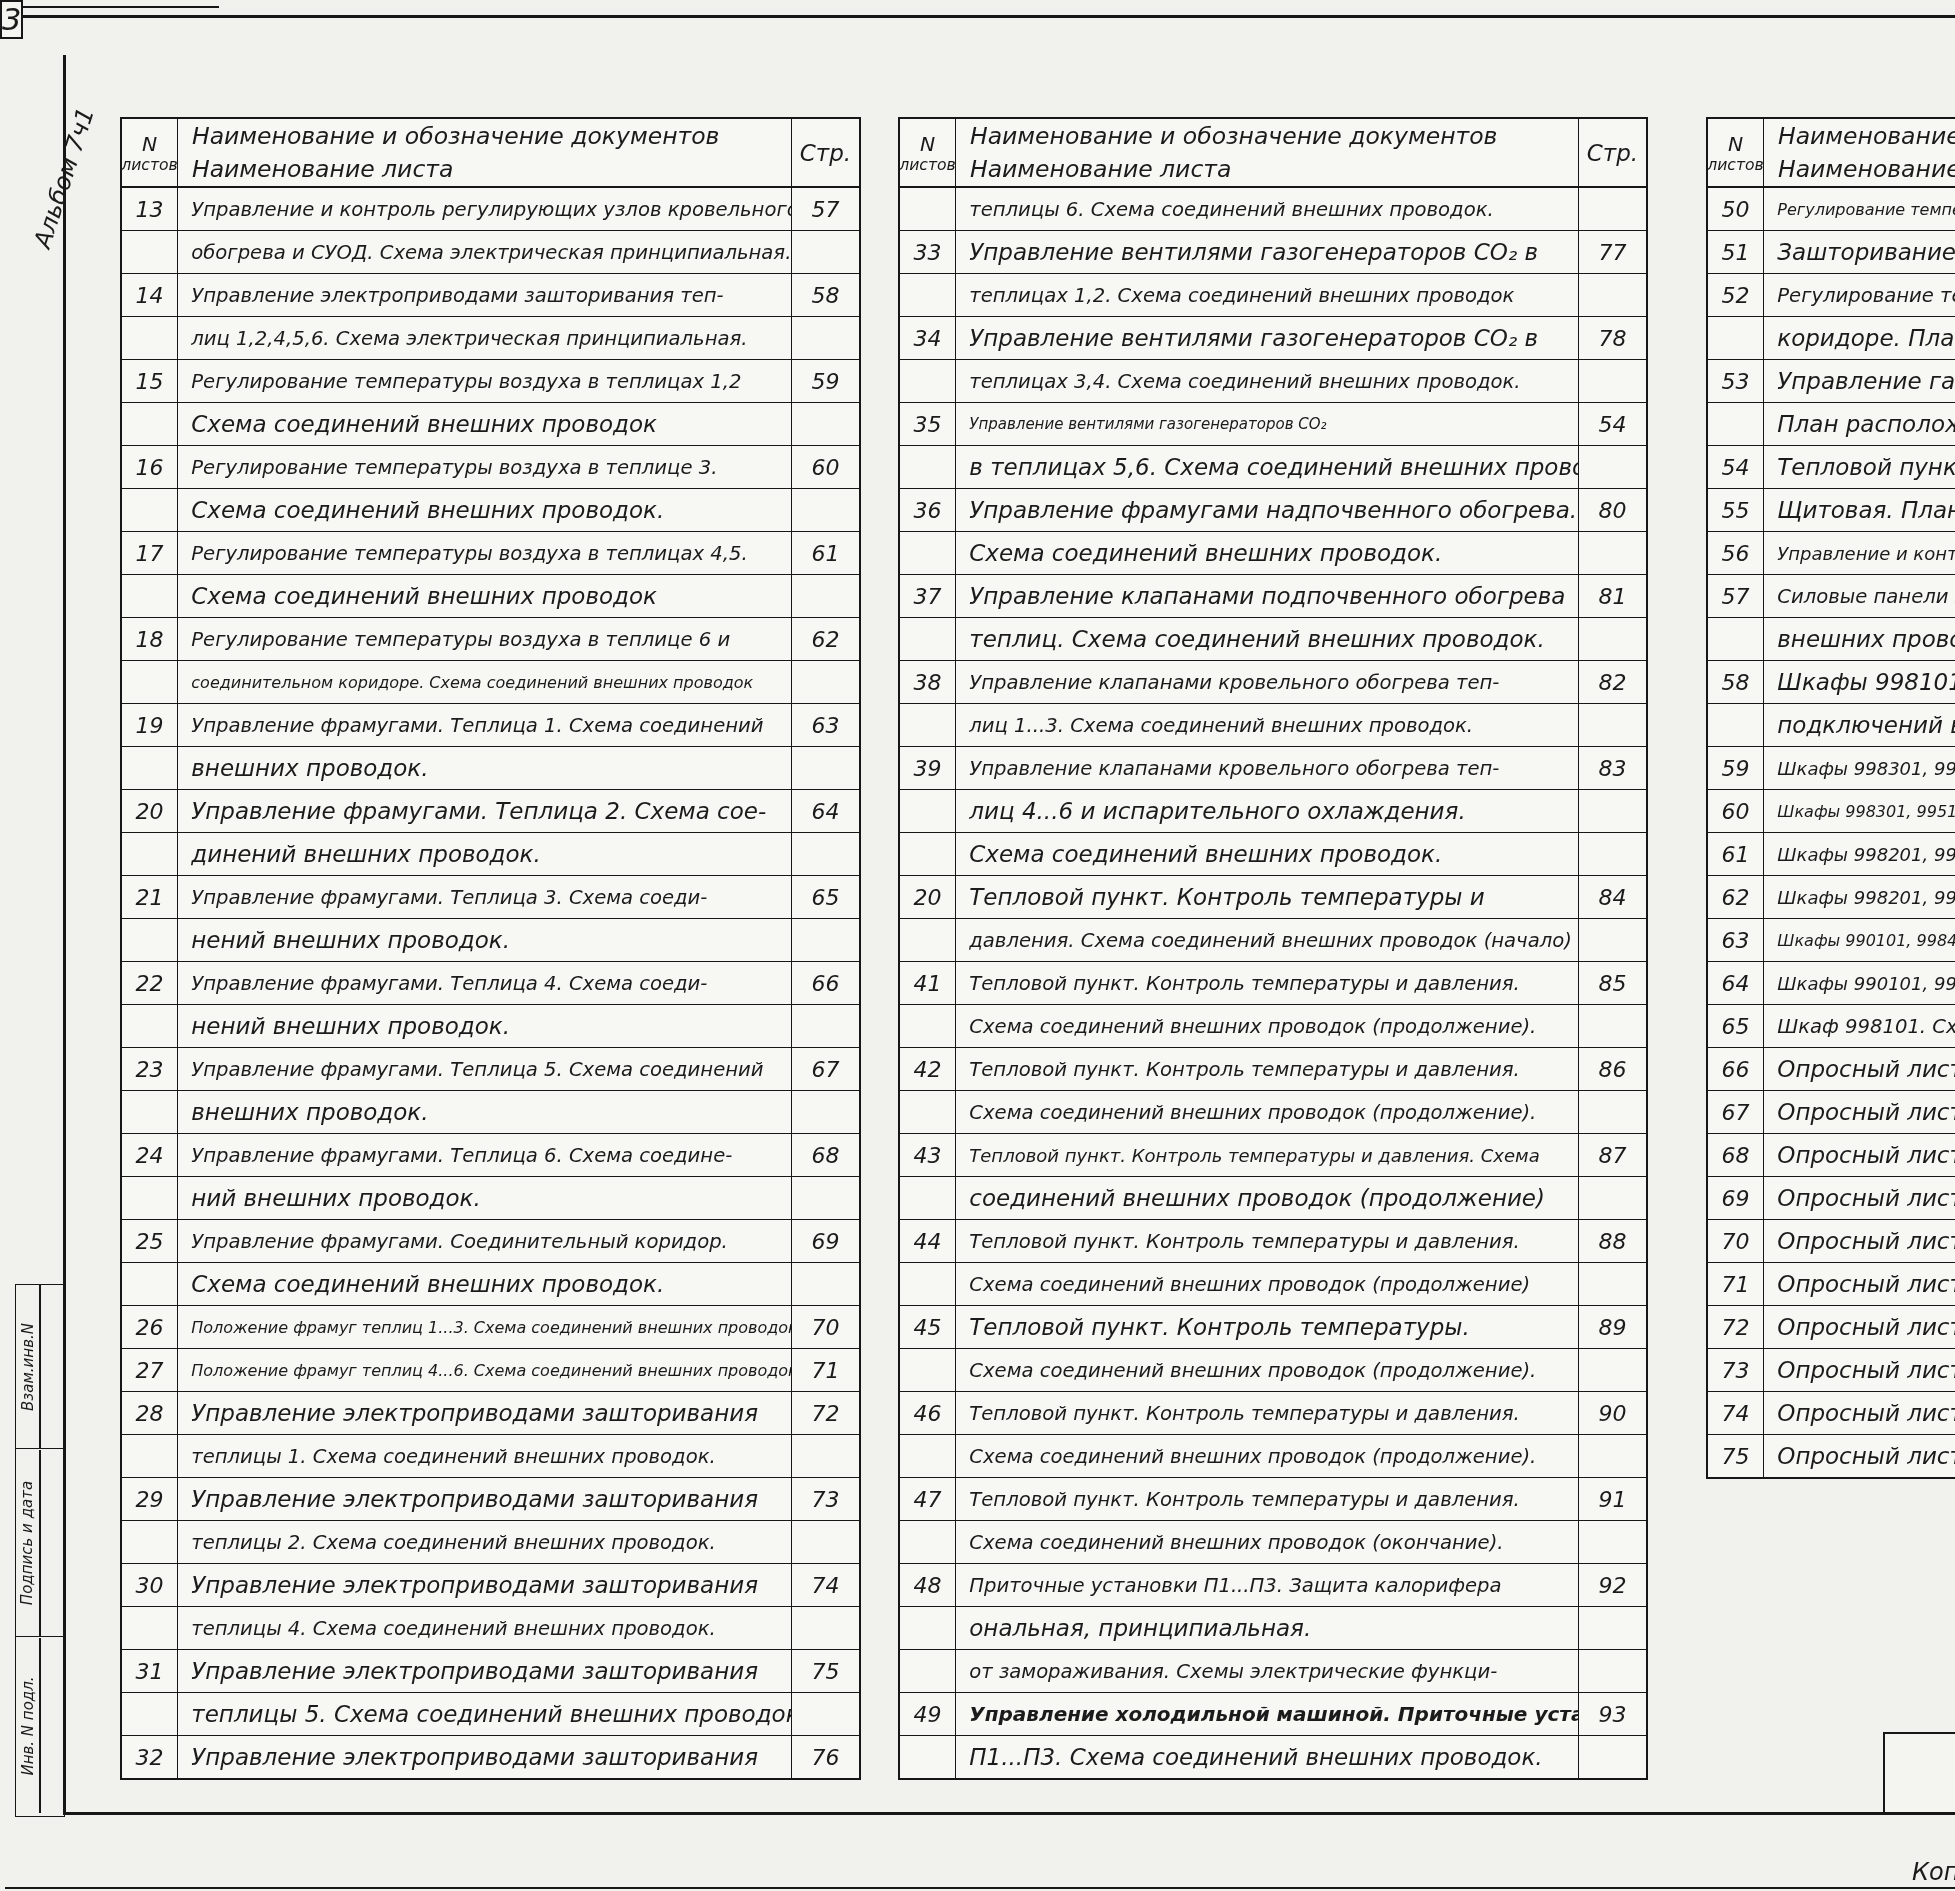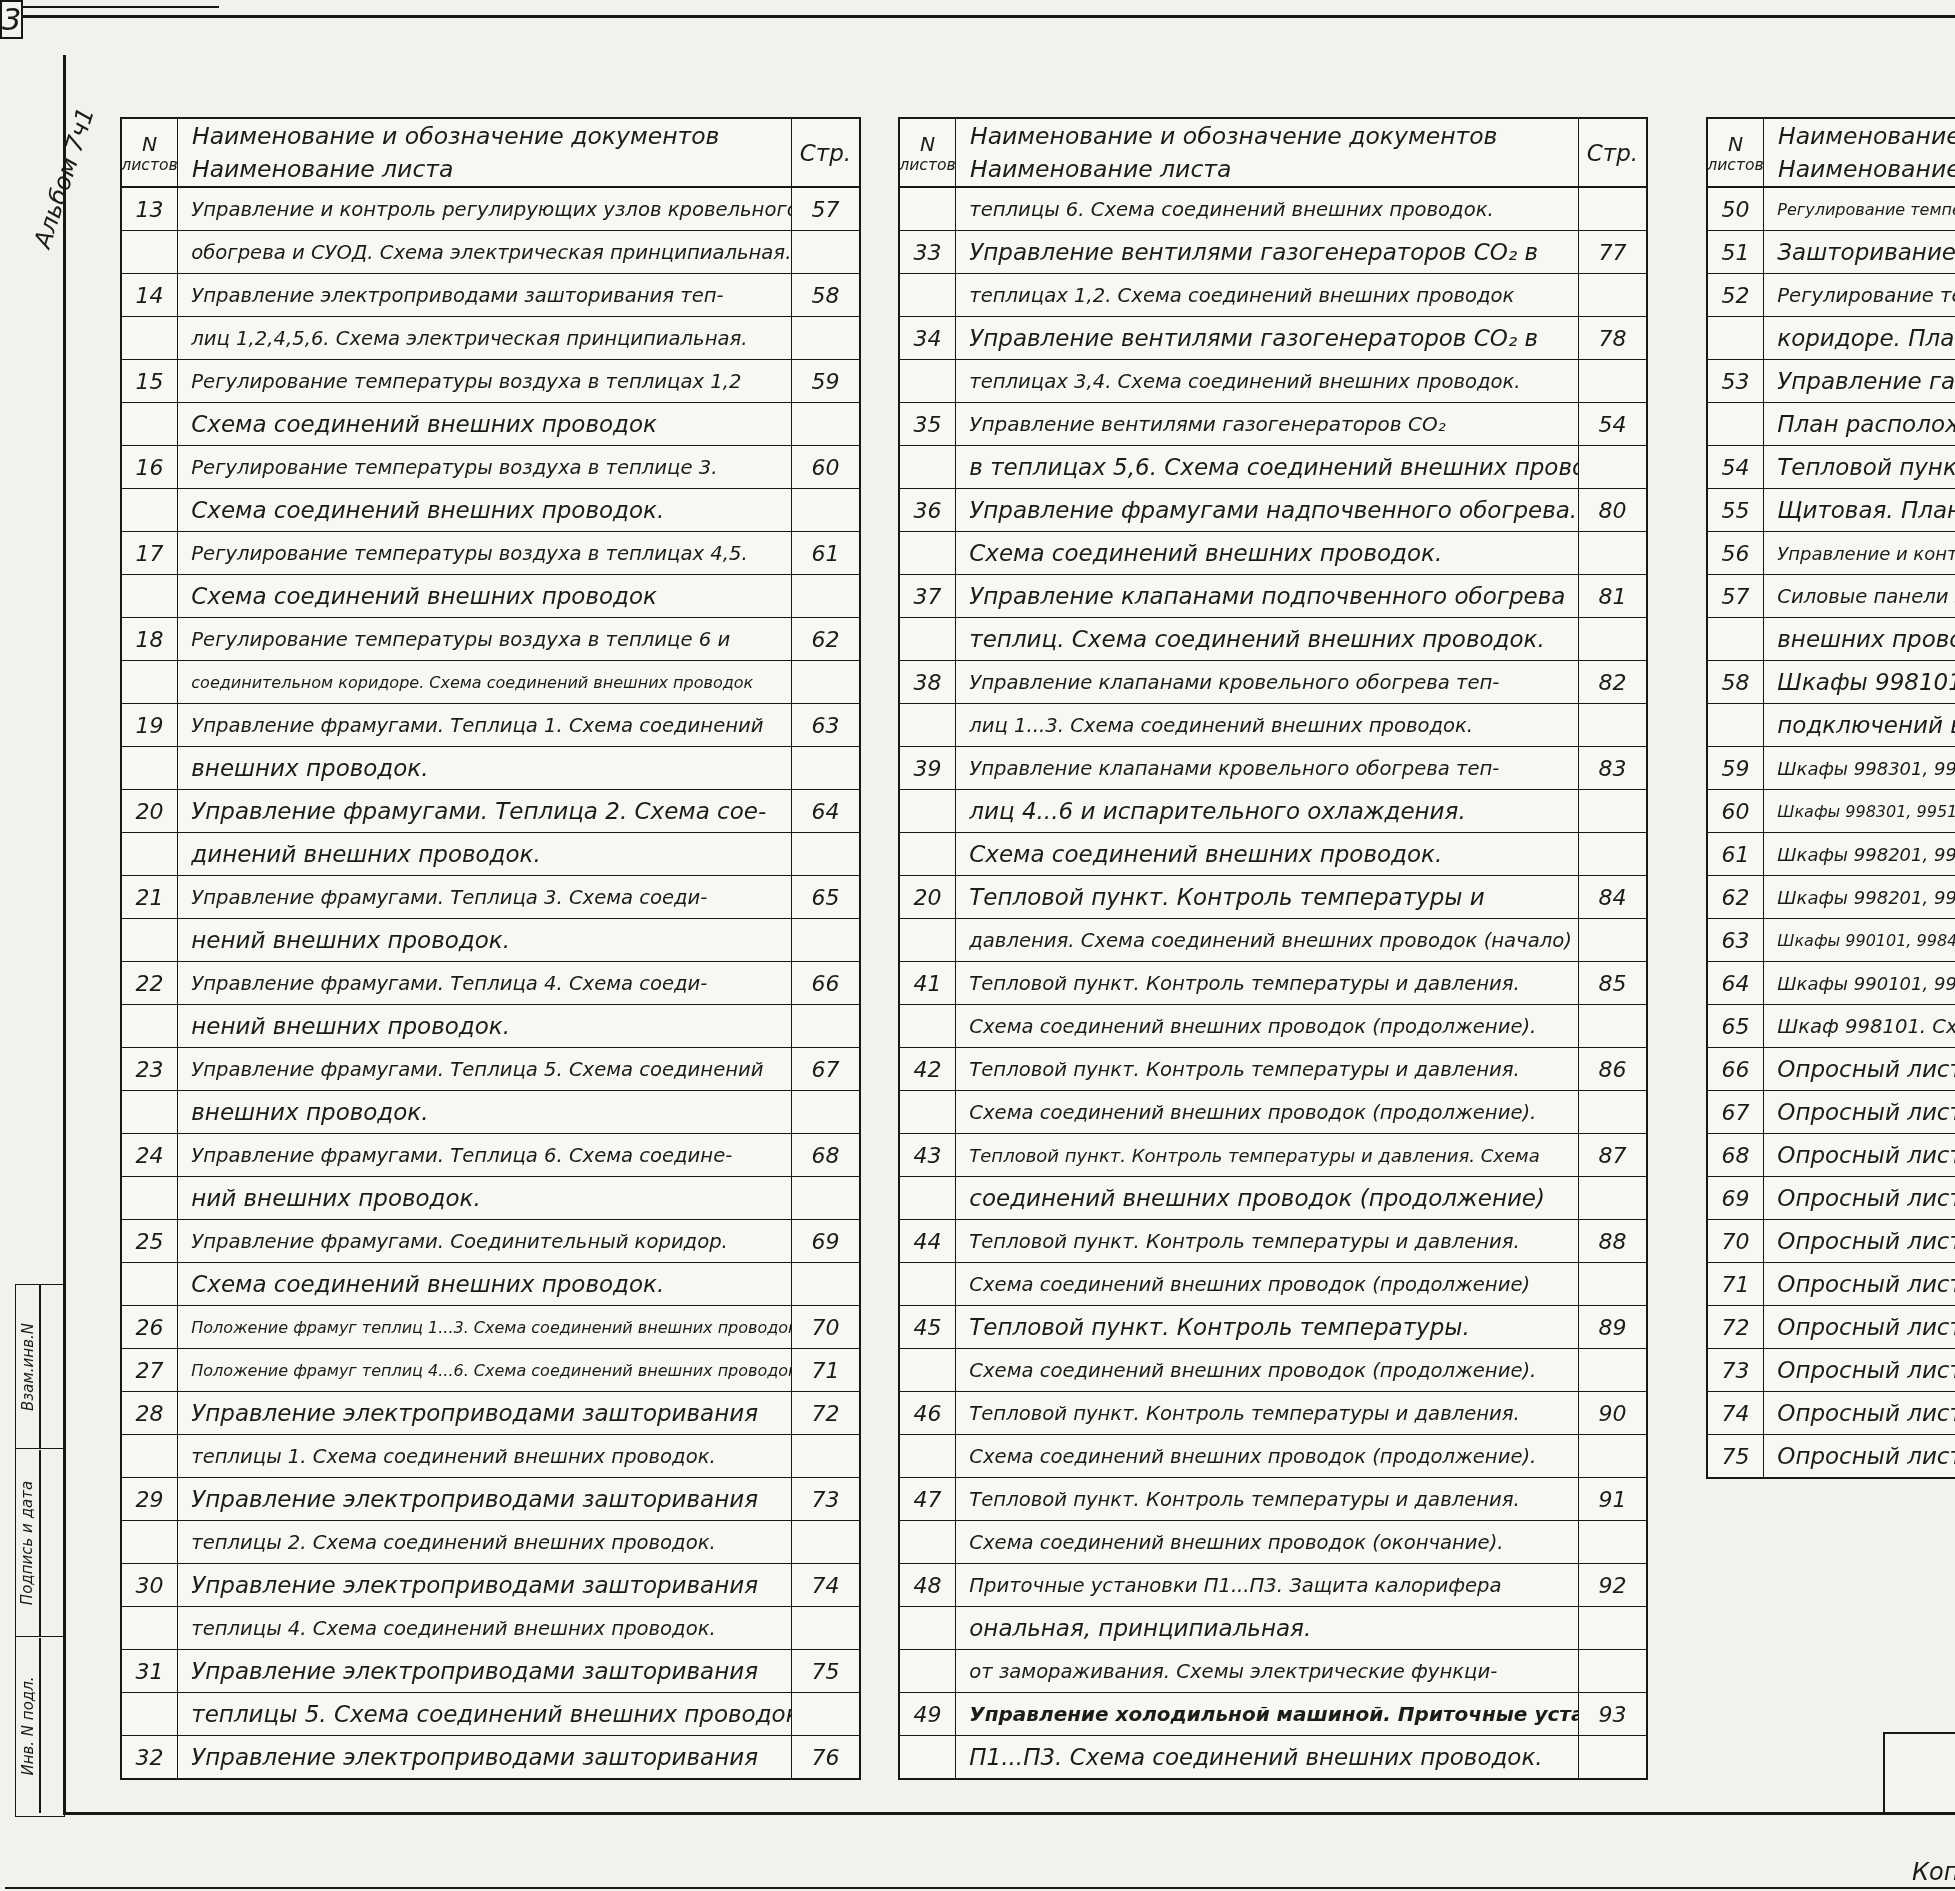--- a/index.html
+++ b/index.html
@@ -331,21 +331,21 @@
         <div class="cell c-name" style="font-size: 23px;">Управление вентилями газогенераторов CO₂ в</div>
         <div class="cell c-page">78</div>
       </div>
       <div class="trow">
         <div class="cell c-num"></div>
         <div class="cell c-name" style="font-size: 19.6px;">теплицах 3,4. Схема соединений внешних проводок.</div>
         <div class="cell c-page"></div>
       </div>
       <div class="trow">
         <div class="cell c-num">35</div>
-        <div class="cell c-name" style="font-size: 20px;">Управление вентилями газогенераторов CO₂</div>
+        <div class="cell c-name" style="font-size: 15px;">Управление вентилями газогенераторов CO₂</div>
         <div class="cell c-page">54</div>
       </div>
       <div class="trow">
         <div class="cell c-num"></div>
         <div class="cell c-name" style="font-size: 23px;">в теплицах 5,6. Схема соединений внешних проводок.</div>
         <div class="cell c-page"></div>
       </div>
       <div class="trow">
         <div class="cell c-num">36</div>
         <div class="cell c-name" style="font-size: 23px;">Управление фрамугами надпочвенного обогрева.</div>

